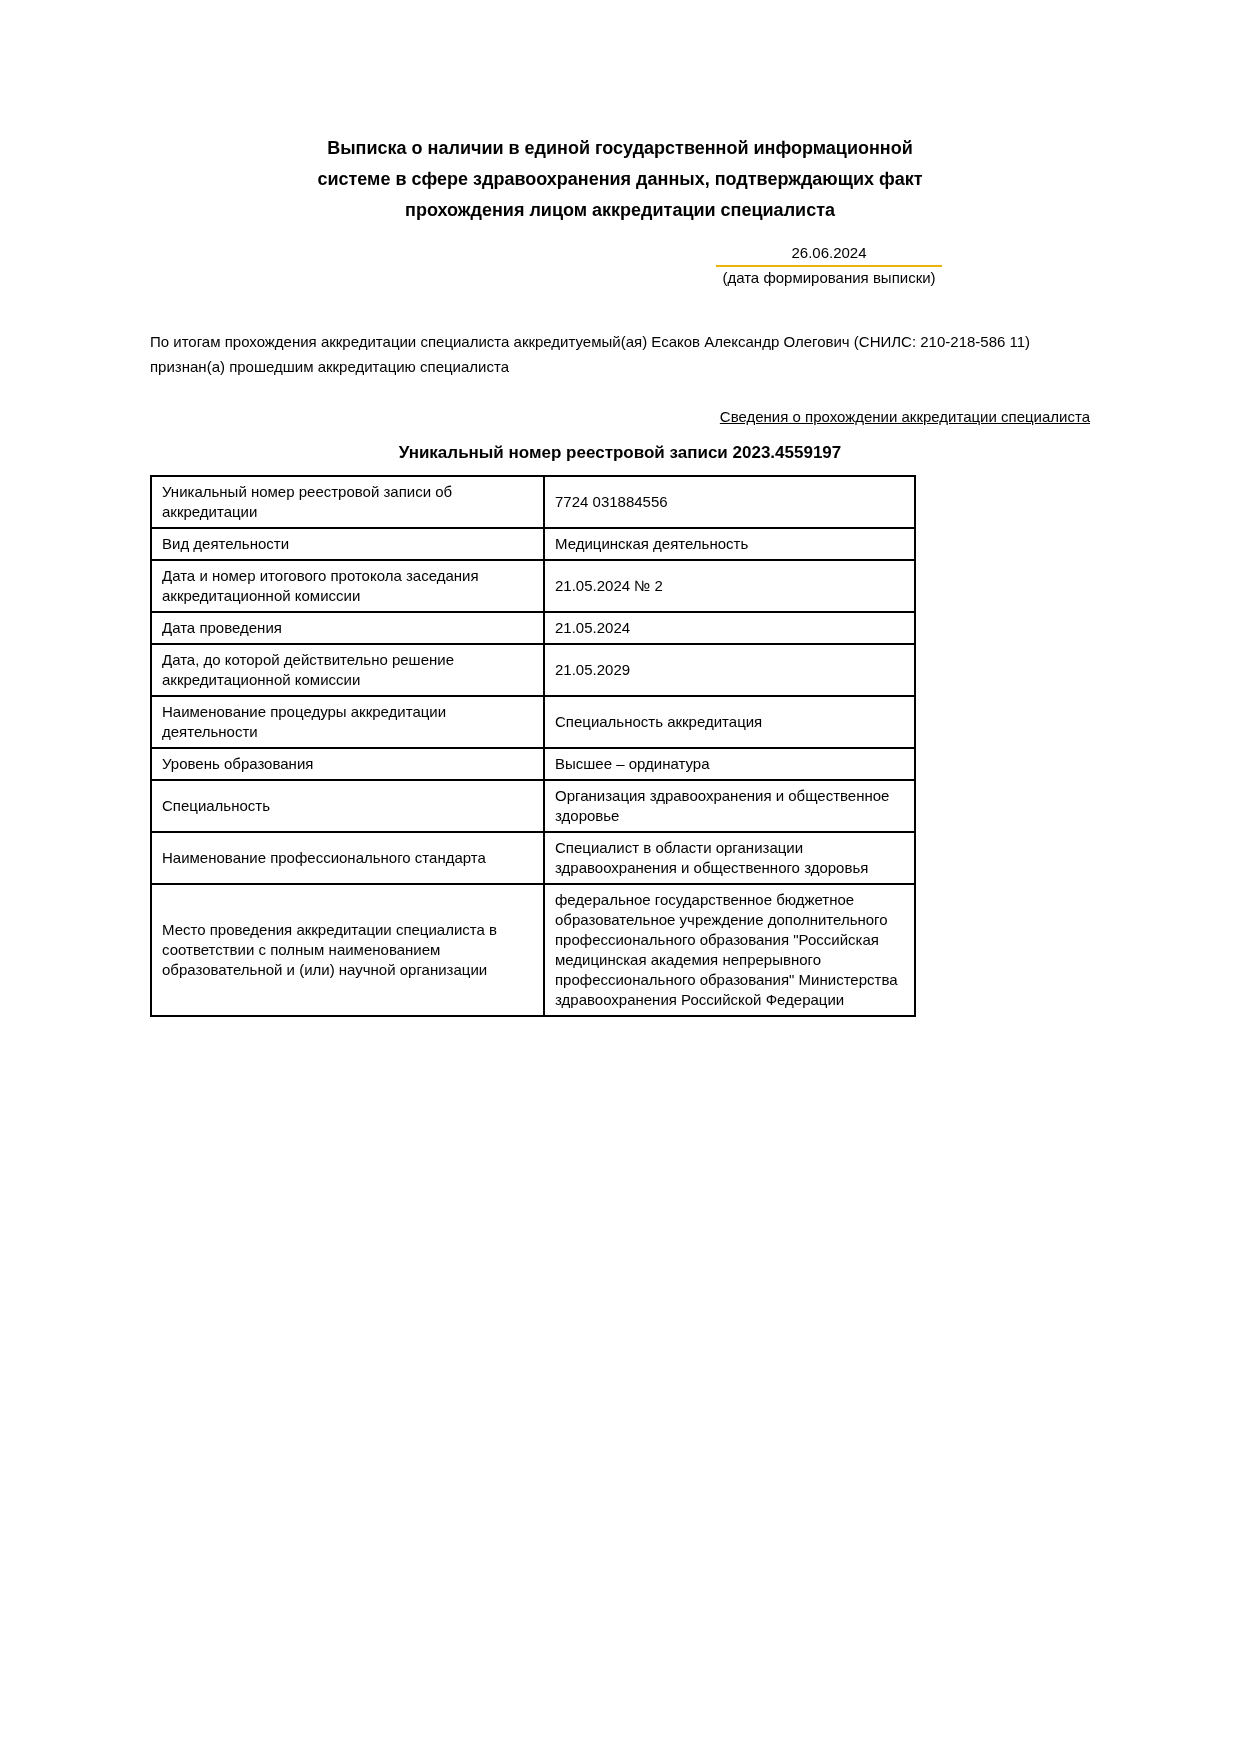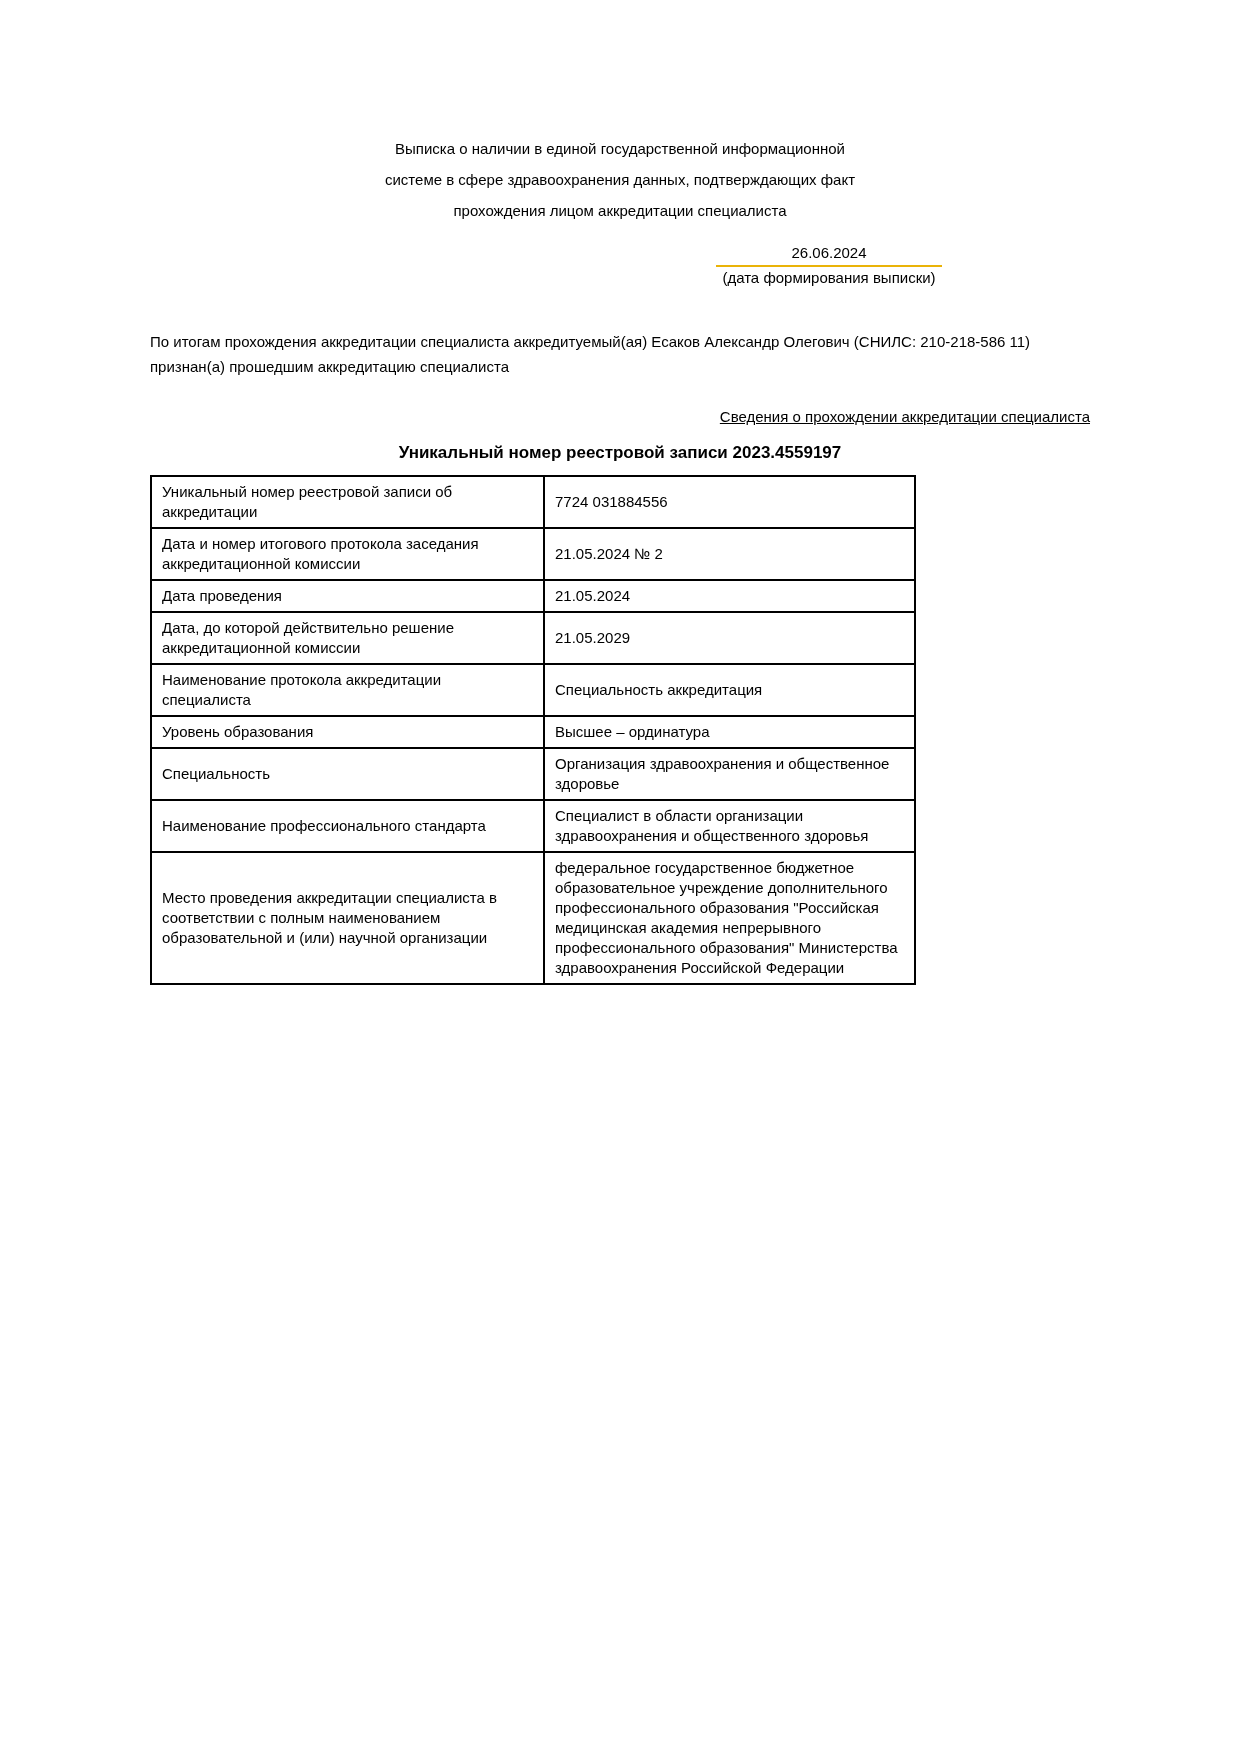--- a/index.html
+++ b/index.html
@@ -11,22 +11,22 @@
     background: #ffffff;
     font-family: "Liberation Sans", sans-serif;
     color: #000000;
     box-sizing: border-box;
     padding: 0 150px;
     overflow: hidden;
   }
   .doc-title {
     margin-top: 133px;
     text-align: center;
-    font-size: 15px;
-    font-weight: normal;
+    font-size: 18px;
+    font-weight: bold;
     line-height: 31px;
   }
   .doc-title div { white-space: nowrap; }
   .date-block {
     width: 226px;
     margin: 17px 148px 0 auto;
     text-align: center;
     font-size: 15px;
   }
   .date-value {
@@ -101,33 +101,37 @@
 
   <div class="record-heading">Уникальный номер реестровой записи 2023.4559197</div>
 
   <table class="acc-table">
     <tbody>
       <tr>
         <td class="label-cell">Уникальный номер реестровой записи об аккредитации</td>
         <td class="value-cell">7724 031884556</td>
       </tr>
       <tr>
+        <td class="label-cell">Вид деятельности</td>
+        <td class="value-cell">Медицинская деятельность</td>
+      </tr>
+      <tr>
         <td class="label-cell">Дата и номер итогового протокола заседания аккредитационной комиссии</td>
         <td class="value-cell">21.05.2024 № 2</td>
       </tr>
       <tr>
         <td class="label-cell">Дата проведения</td>
         <td class="value-cell">21.05.2024</td>
       </tr>
       <tr>
         <td class="label-cell">Дата, до которой действительно решение аккредитационной комиссии</td>
         <td class="value-cell">21.05.2029</td>
       </tr>
       <tr>
-        <td class="label-cell">Наименование протокола аккредитации специалиста</td>
+        <td class="label-cell">Наименование процедуры аккредитации деятельности</td>
         <td class="value-cell">Специальность аккредитация</td>
       </tr>
       <tr>
         <td class="label-cell">Уровень образования</td>
         <td class="value-cell">Высшее – ординатура</td>
       </tr>
       <tr>
         <td class="label-cell">Специальность</td>
         <td class="value-cell">Организация здравоохранения и общественное здоровье</td>
       </tr>

